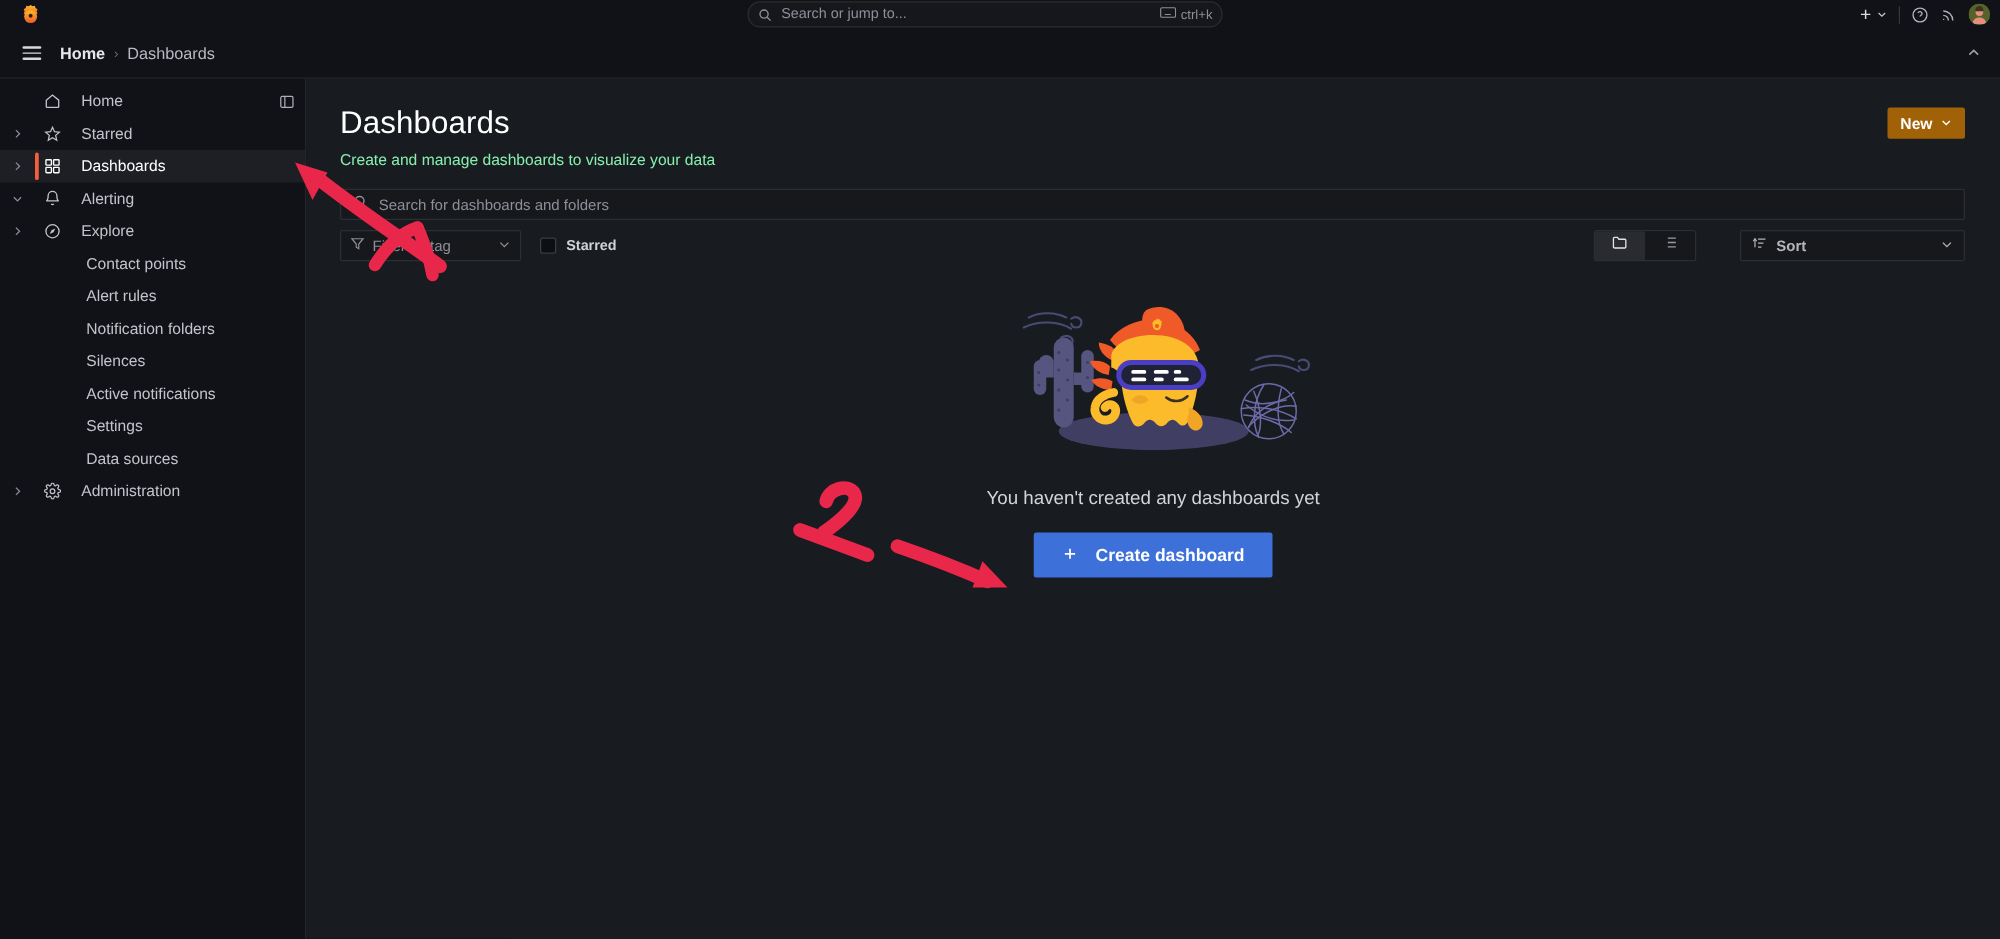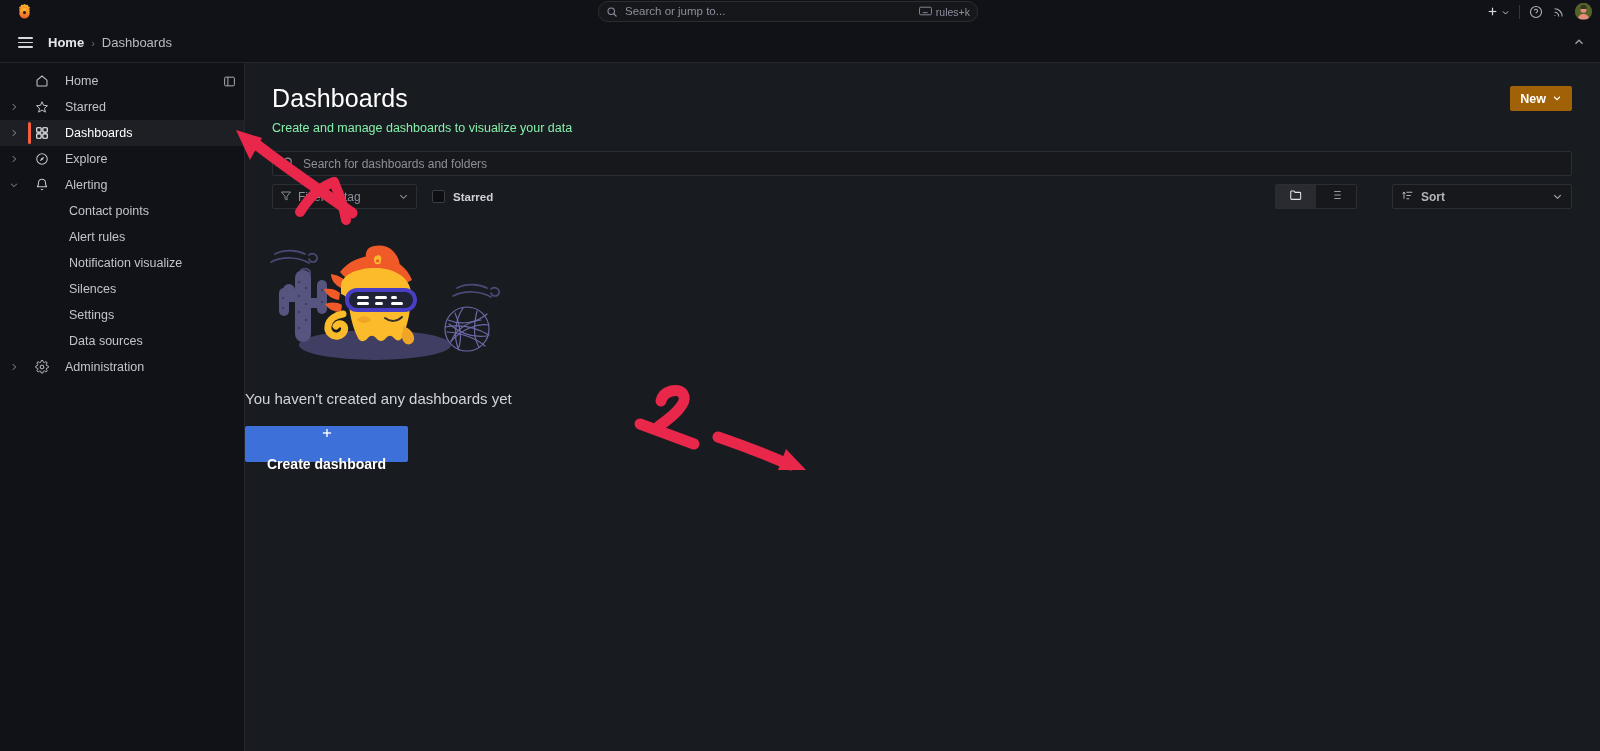--- a/index.html
+++ b/index.html
@@ -327,21 +327,21 @@
   }
   .sort-select .ss-label { flex: 1; font-size: 12px; color: #b4b5bc; margin-left: 7px; font-weight: bold; }
 
   
   .empty-state {
     position: absolute;
     top: 165px; left: 0;
     width: 1355px;
     display: flex;
     flex-direction: column;
-    align-items: flex-start;
+    align-items: center;
   }
   .illus { width: 260px; height: 140px; }
   .empty-msg {
     margin-top: 22px;
     font-size: 15px;
     color: #d3d4da;
   }
   .create-btn {
     margin-top: 19px;
     height: 36px;
@@ -350,21 +350,20 @@
     border: none;
     border-radius: 2px;
     font-size: 14px;
     font-weight: bold;
     font-family: "Liberation Sans", sans-serif;
     padding: 0 22px;
     display: flex;
     align-items: center;
     gap: 13px;
     cursor: pointer;
-    flex-direction: column;
   }
 
   
   .annot-layer {
     position: absolute;
     top: 0; left: 0;
     width: 1600px; height: 751px;
     pointer-events: none;
     z-index: 50;
   }
@@ -402,21 +401,21 @@
         <span>
           <svg width="13" height="10" viewBox="0 0 24 18" fill="none" stroke="#8e8e9e" stroke-width="1.7">
             <rect x="1" y="2" width="22" height="14" rx="2"></rect>
             <line x1="5" y1="7" x2="5.01" y2="7"></line>
               <line x1="9" y1="7" x2="9.01" y2="7"></line>
             <line x1="13" y1="7" x2="13.01" y2="7"></line>
               <line x1="17" y1="7" x2="17.01" y2="7"></line>
             <line x1="7" y1="12" x2="16" y2="12"></line>
           </svg>
         </span>
-        <span>rules+k</span>
+        <span>ctrl+k</span>
       </span>
     </div>
 
     <div class="topbar-right">
       <span class="plus-group">
         <svg width="13" height="13" viewBox="0 0 24 24" fill="none" stroke="#d8d9de" stroke-width="2.2">
           <line x1="12" y1="5" x2="12" y2="19"></line>
             <line x1="5" y1="12" x2="19" y2="12"></line>
         </svg>
         <span>
@@ -515,57 +514,60 @@
           <rect x="3" y="13.5" width="7.5" height="7.5" rx="1"></rect>
           <rect x="13.5" y="13.5" width="7.5" height="7.5" rx="1"></rect>
         </svg>
       </span>
       <span class="nav-label">Dashboards</span>
     </div>
 
     <div class="nav-item">
       <span class="nav-chev">
         <svg width="10" height="10" viewBox="0 0 24 24" fill="none" stroke="#8e8e9e" stroke-width="2.4">
+          <polyline points="5,9 12,16 19,9"></polyline>
+        </svg>
+      </span>
+      <span class="nav-icon">
+        <svg width="14" height="14" viewBox="0 0 24 24" fill="none" stroke="#c3c4cb" stroke-width="1.8">
+          <path d="M18 8a6 6 0 10-12 0c0 6-2.5 7-2.5 7h17S18 14 18 8z"></path>
+          <path d="M10.3 19a2 2 0 003.4 0"></path>
+        </svg>
+      </span>
+      <span class="nav-label">Alerting</span>
+    </div>
+
+    <div class="nav-item">
+      <span class="nav-chev">
+        <svg width="10" height="10" viewBox="0 0 24 24" fill="none" stroke="#8e8e9e" stroke-width="2.4">
           <polyline points="9,5 16,12 9,19"></polyline>
         </svg>
       </span>
       <span class="nav-icon">
         <svg width="14" height="14" viewBox="0 0 24 24" fill="none" stroke="#c3c4cb" stroke-width="1.8">
           <circle cx="12" cy="12" r="9"></circle>
           <polygon points="15.8,8.2 10.6,10.6 8.2,15.8 13.4,13.4" fill="#c3c4cb" stroke="none"></polygon>
         </svg>
       </span>
       <span class="nav-label">Explore</span>
     </div>
-
-    <div class="nav-item">
-      <span class="nav-chev">
-        <svg width="10" height="10" viewBox="0 0 24 24" fill="none" stroke="#8e8e9e" stroke-width="2.4">
-          <polyline points="5,9 12,16 19,9"></polyline>
-        </svg>
-      </span>
-      <span class="nav-icon">
-        <svg width="14" height="14" viewBox="0 0 24 24" fill="none" stroke="#c3c4cb" stroke-width="1.8">
-          <path d="M18 8a6 6 0 10-12 0c0 6-2.5 7-2.5 7h17S18 14 18 8z"></path>
-          <path d="M10.3 19a2 2 0 003.4 0"></path>
-        </svg>
-      </span>
-      <span class="nav-label">Alerting</span>
-    </div>
     <div class="nav-sub">
       <span>Contact points</span>
     </div>
     <div class="nav-sub">
       <span>Alert rules</span>
     </div>
     <div class="nav-sub">
-      <span>Notification visualize</span>
+      <span>Notification folders</span>
     </div>
     <div class="nav-sub">
       <span>Silences</span>
+    </div>
+    <div class="nav-sub">
+      <span>Active notifications</span>
     </div>
     <div class="nav-sub">
       <span>Settings</span>
     </div>
 
     <div class="nav-sub">
       <span>Data sources</span>
     </div>
 
     <div class="nav-item">

